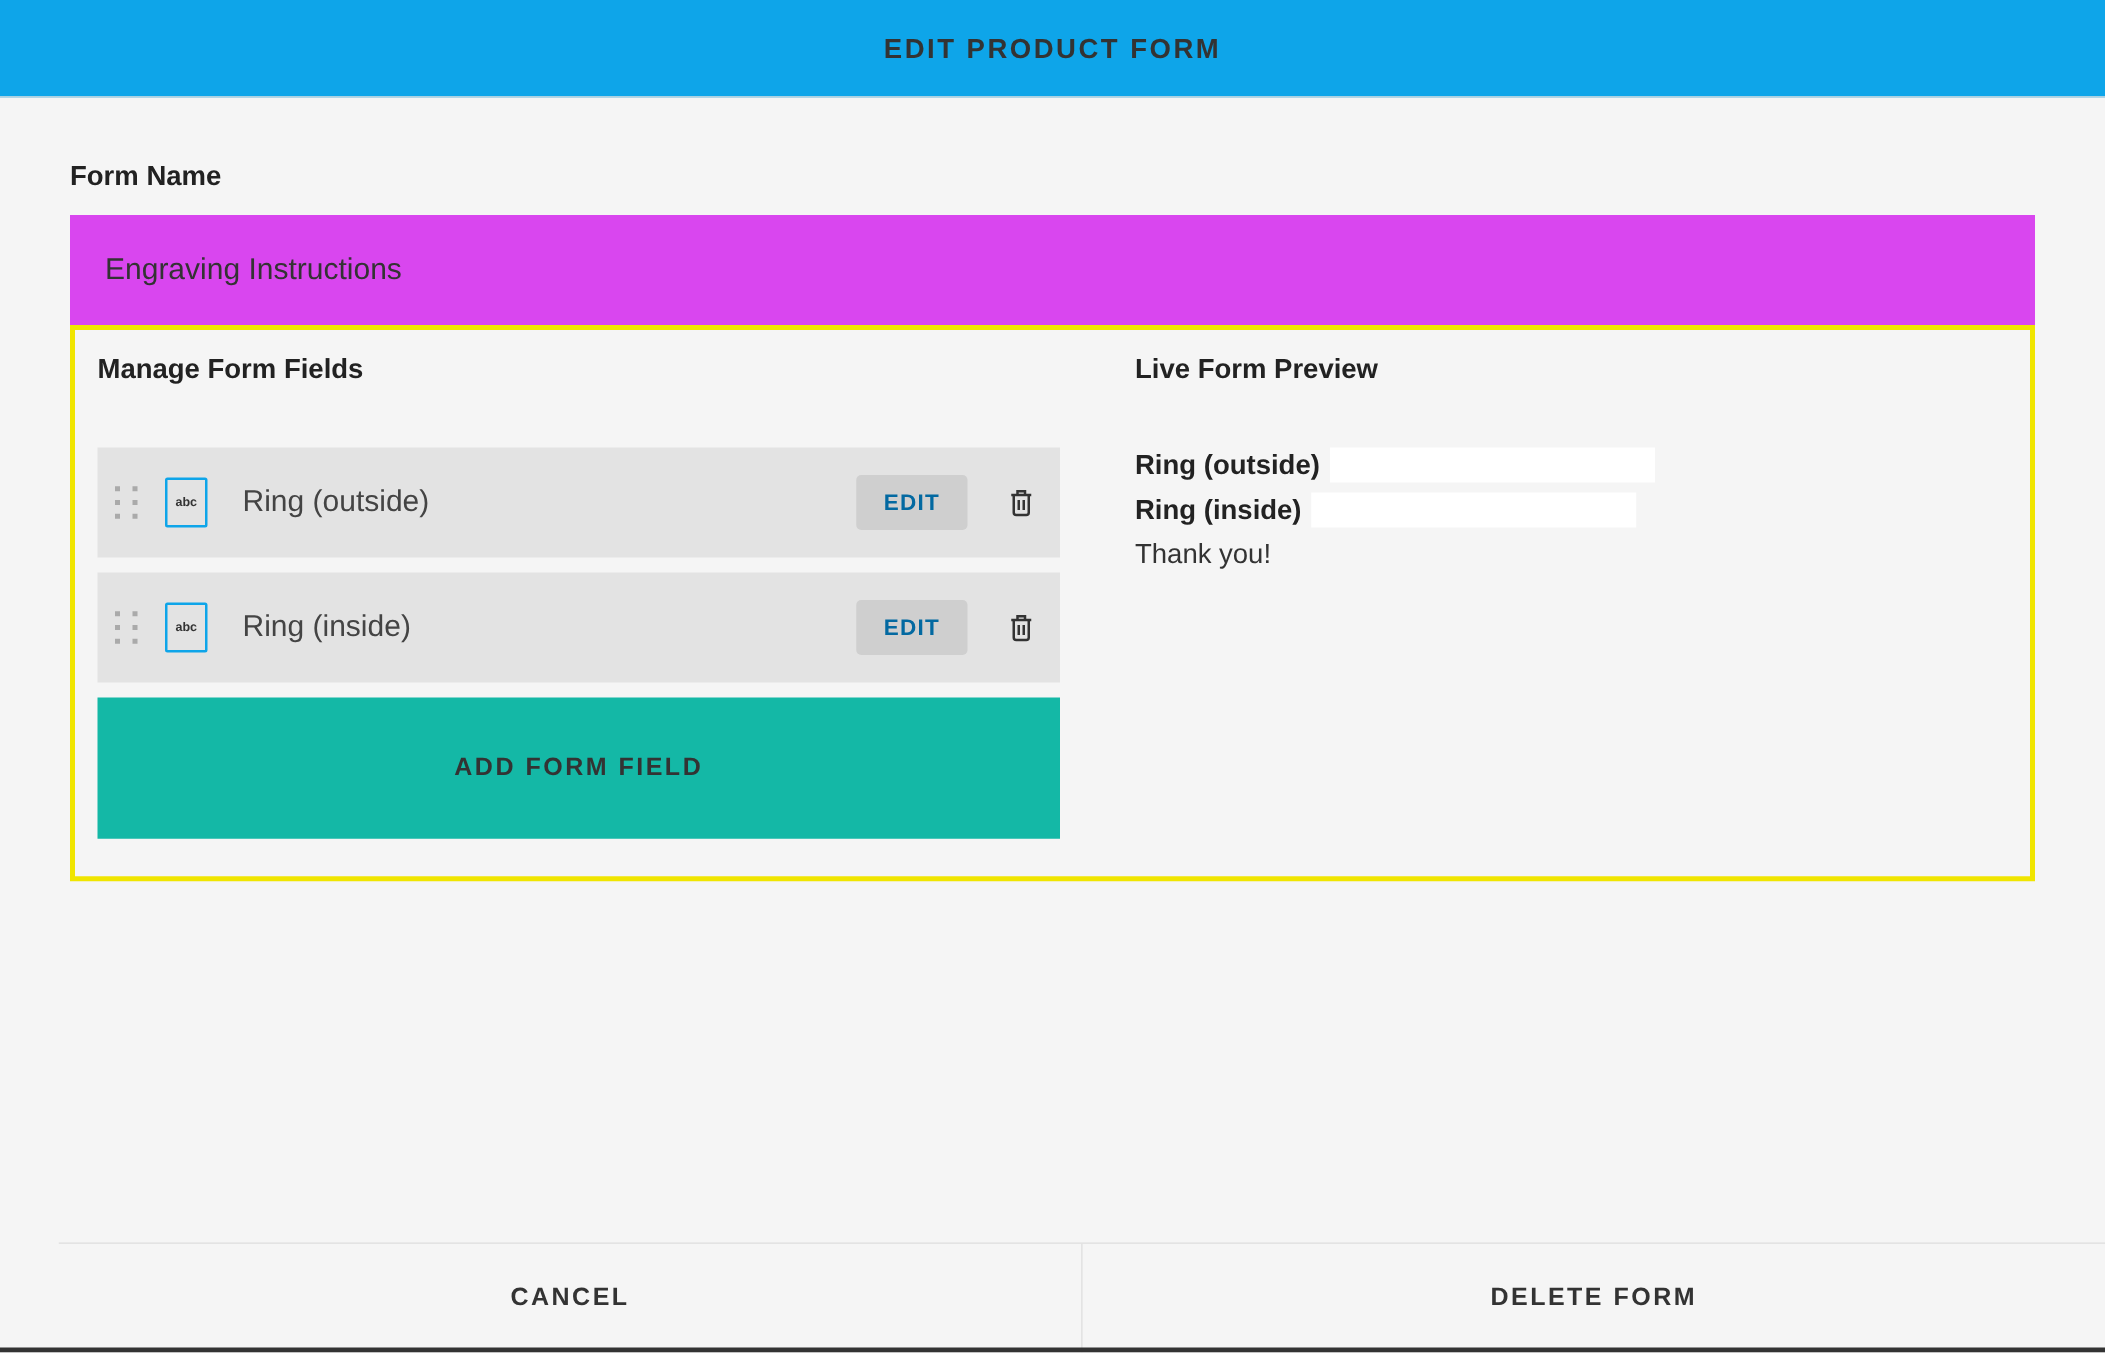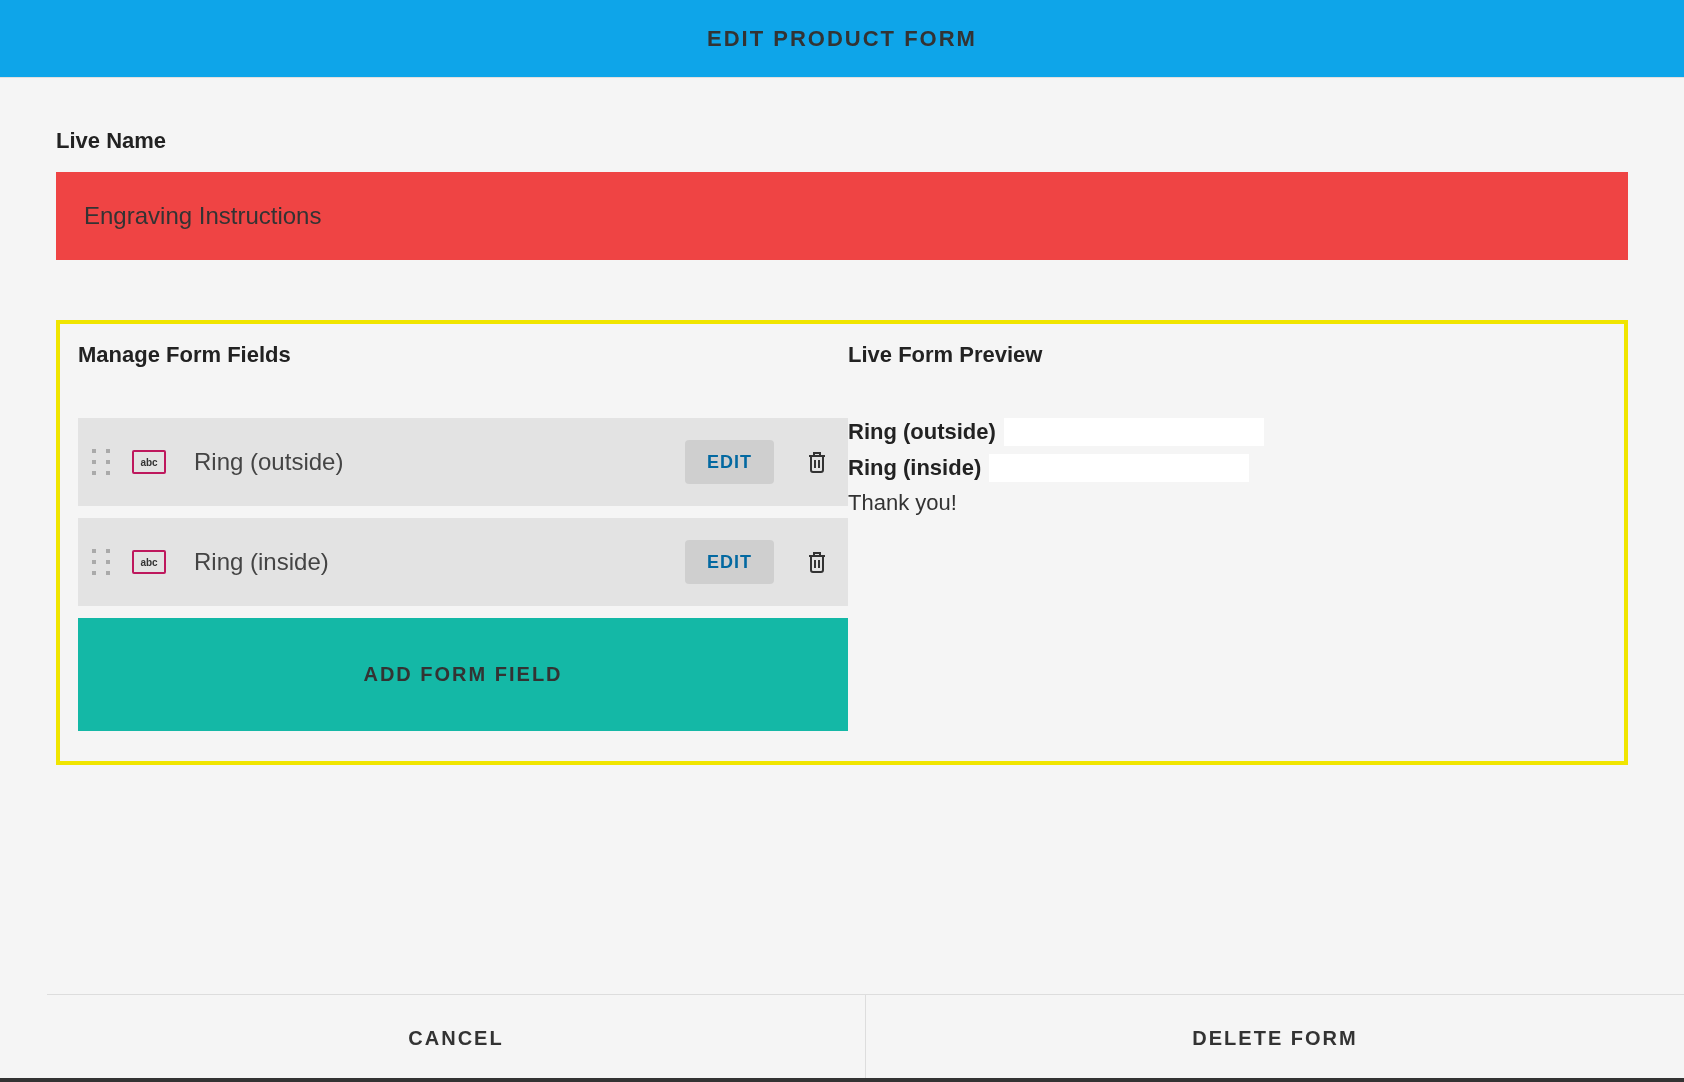--- a/index.html
+++ b/index.html
@@ -31,33 +31,33 @@
     }
     .form-name-label {
       font-size: 22px;
       font-weight: 700;
       color: #222;
       margin-bottom: 18px;
     }
     .form-name-input {
       width: 100%;
       height: 88px;
-      background: #ef4444;
+      background: #d946ef;
       border: none;
       padding: 0 28px;
       font-size: 24px;
       color: #333;
       outline: none;
       font-family: inherit;
     }
     .highlight-box {
       border: 4px solid #f0e500;
-      margin-top: 60px;
       padding: 18px 18px 30px 18px;
       display: flex;
+      gap: 60px;
     }
     .manage-col {
       flex: 0 0 770px;
     }
     .preview-col {
       flex: 1;
     }
     .section-title {
       font-size: 22px;
       font-weight: 700;
@@ -86,22 +86,22 @@
       justify-content: space-between;
     }
     .drag-dot {
       width: 4px;
       height: 4px;
       background: #aaa;
       border-radius: 0;
     }
     .abc-icon {
       width: 34px;
-      height: 24px;
-      border: 2px solid #be185d;
+      height: 40px;
+      border: 2px solid #0ea5e9;
       border-radius: 2px;
       display: flex;
       align-items: center;
       justify-content: center;
       font-size: 10px;
       font-weight: 700;
       color: #333;
       margin-right: 28px;
       letter-spacing: 0px;
     }
@@ -202,21 +202,21 @@
   </style>
 </head>
 <body>
 
 <div class="header">
   <div class="header-title">EDIT PRODUCT FORM</div>
 </div>
 
 <div class="content">
 
-  <div class="form-name-label">Live Name</div>
+  <div class="form-name-label">Form Name</div>
   <input class="form-name-input" type="text" value="Engraving Instructions" style="">
 
   <div class="highlight-box">
 
     <div class="manage-col">
       <div class="section-title">Manage Form Fields</div>
 
       <div class="field-row">
         <div class="drag-handle">
           <div class="drag-row">

